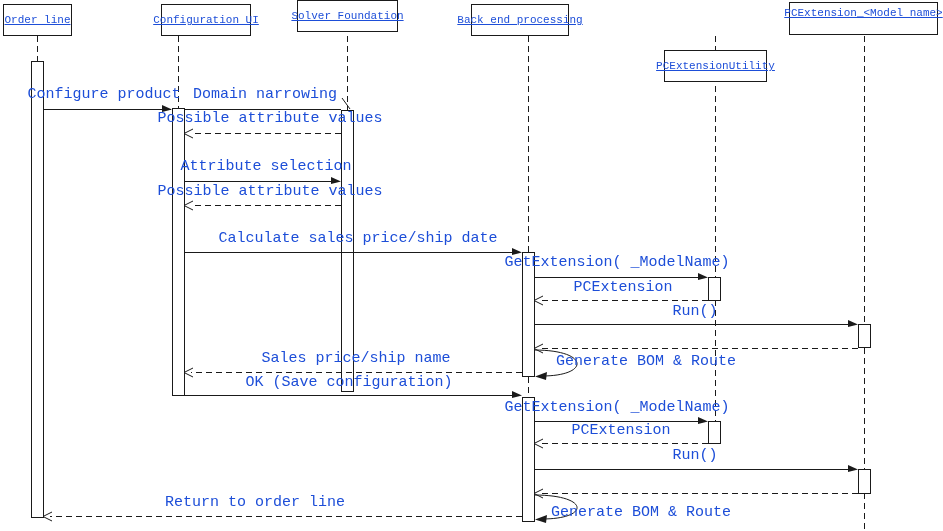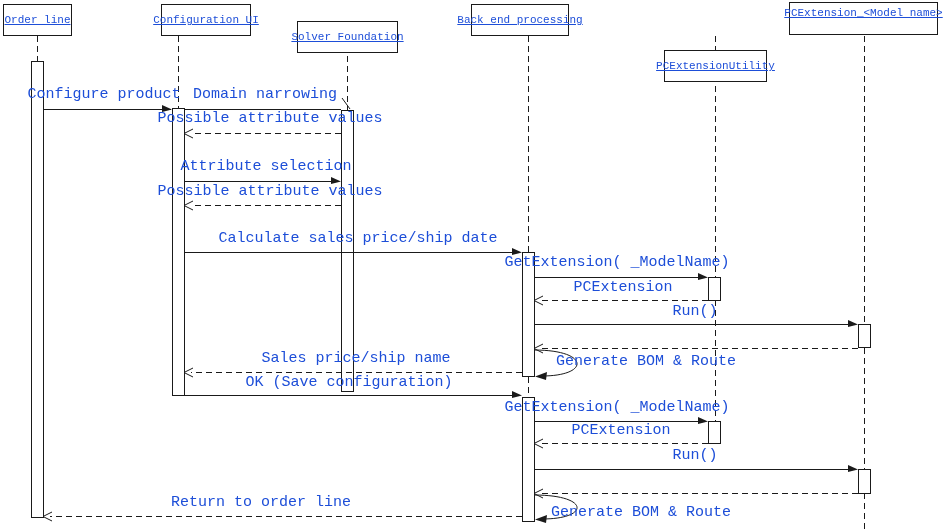--- a/index.html
+++ b/index.html
@@ -138,21 +138,21 @@
       <path class="fillhead" d="M535 519.5 L547 515 L546 523 Z"></path>
     </g>
   </svg>
 
   <div class="lifeline-box" style="left:3px;top:4px;width:69px;height:32px;">
     <span>Order line</span>
   </div>
   <div class="lifeline-box" style="left:133px;top:4px;width:90px;height:32px;margin-left:28px;">
     <span>Configuration UI</span>
   </div>
-  <div class="lifeline-box" style="left:297px;top:21px;width:101px;height:32px;">
+  <div class="lifeline-box" style="left:297px;top:0;width:101px;height:32px;">
     <span>Solver Foundation</span>
   </div>
   <div class="lifeline-box" style="left:471px;top:4px;width:98px;height:32px;">
     <span>Back end processing</span>
   </div>
   <div class="lifeline-box" style="left:664px;top:4px;width:103px;height:32px;margin-top:46px;">
     <span>PCExtensionUtility</span>
   </div>
   <div class="lifeline-box" style="left:789px;top:2px;width:149px;height:33px;align-items:flex-start;padding-top:4px;justify-content:center;">
     <span>PCExtension_&lt;Model name&gt;</span>
@@ -166,16 +166,16 @@
   <div class="msg-label" style="left:358px;top:238px;">Calculate sales price/ship date</div>
   <div class="msg-label" style="left:617px;top:262px;">GetExtension( _ModelName)</div>
   <div class="msg-label" style="left:623px;top:287px;">PCExtension</div>
   <div class="msg-label" style="left:695px;top:311px;">Run()</div>
   <div class="msg-label" style="left:646px;top:361px;">Generate BOM &amp; Route</div>
   <div class="msg-label" style="left:356px;top:358px;">Sales price/ship name</div>
   <div class="msg-label" style="left:349px;top:382px;">OK (Save configuration)</div>
   <div class="msg-label" style="left:617px;top:407px;">GetExtension( _ModelName)</div>
   <div class="msg-label" style="left:621px;top:430px;">PCExtension</div>
   <div class="msg-label" style="left:695px;top:455px;">Run()</div>
-  <div class="msg-label" style="left:261px;top:502px;">Return to order line</div>
+  <div class="msg-label" style="left:255px;top:502px;">Return to order line</div>
   <div class="msg-label" style="left:641px;top:512px;">Generate BOM &amp; Route</div>
 
 </div>
 
 </body></html>

